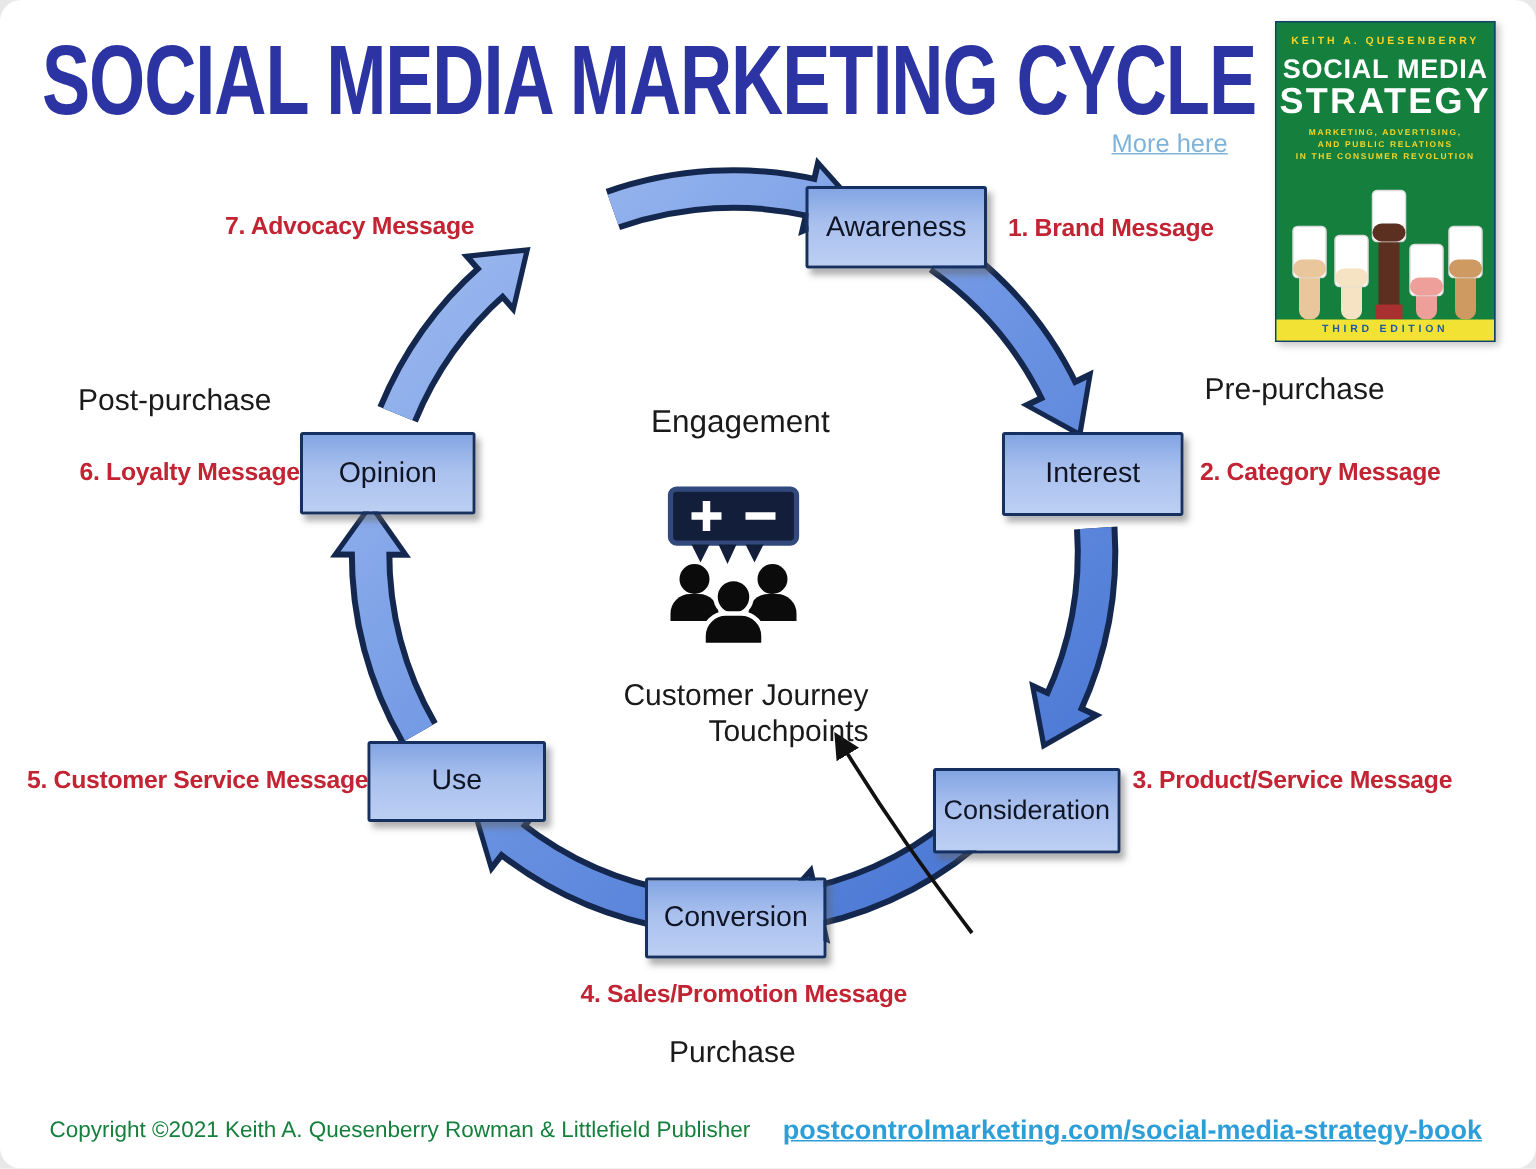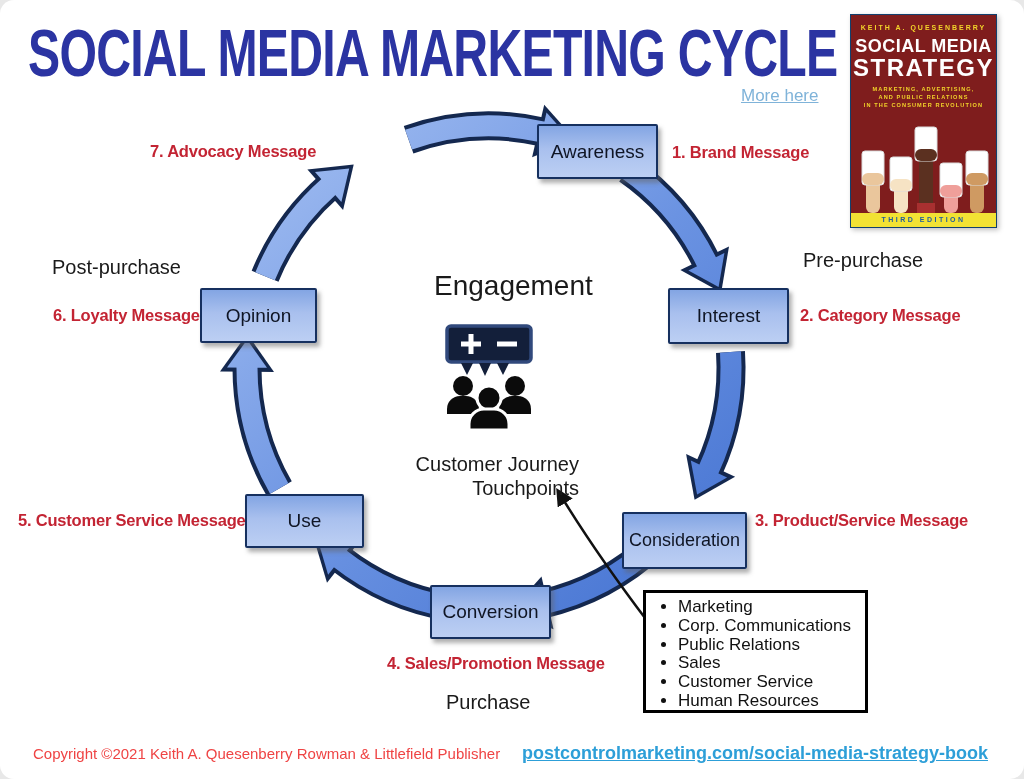--- a/index.html
+++ b/index.html
@@ -7,52 +7,52 @@
         font-family:"Liberation Sans",sans-serif;border-radius:14px;}
 
   
   .title{position:absolute;left:28px;top:20px;font-size:66px;line-height:1;font-weight:800;
          color:#2b34a2;letter-spacing:-1px;white-space:nowrap;
          transform:scaleX(0.73);transform-origin:left top;}
   .more-link{position:absolute;left:741px;top:86px;font-size:17px;color:#7fb3d9;
              text-decoration:underline;cursor:pointer;}
 
   
-  .book{position:absolute;left:850px;top:14px;width:145px;height:212px;background:#7f1d1d;
+  .book{position:absolute;left:850px;top:14px;width:145px;height:212px;background:#15803d;
         border:1px solid #12406e;box-shadow:2px 2px 5px rgba(0,0,0,.25);text-align:center;z-index:2;}
   .book-author{margin-top:9px;font-size:7px;letter-spacing:2px;color:#f2d42a;font-weight:700;}
   .book-t1{margin-top:5px;font-size:18px;line-height:20px;font-weight:800;color:#ffffff;letter-spacing:.5px;}
   .book-t2{font-size:24px;line-height:24px;font-weight:800;color:#ffffff;letter-spacing:1.5px;}
   .book-sub{margin-top:5px;font-size:5.6px;line-height:8px;letter-spacing:1.1px;color:#f2d42a;font-weight:700;}
   .book-hands{position:absolute;left:0;bottom:14px;}
   .book-band{position:absolute;left:0;bottom:0;width:100%;height:14px;line-height:14px;background:#f2e234;
              color:#1d5c9f;font-size:7px;font-weight:800;letter-spacing:2.5px;}
 
   
   #cycle-svg{position:absolute;left:0;top:0;z-index:1;}
   .stage{position:absolute;display:flex;align-items:center;justify-content:center;z-index:2;
          background:linear-gradient(180deg,#83a5e3 0%,#a9c0ee 45%,#bccff3 100%);
          border:2px solid #16305f;border-radius:2px;box-shadow:3px 4px 4px rgba(100,100,100,.5);
          font-size:19px;color:#0f1524;white-space:nowrap;}
   .msg{position:absolute;z-index:3;color:#c32433;font-weight:700;font-size:16.5px;
        letter-spacing:-.2px;white-space:nowrap;}
   .phase{position:absolute;z-index:3;color:#1a1a1a;font-size:20px;white-space:nowrap;}
-  .center-label{position:absolute;z-index:3;color:#1a1a1a;font-size:28px;white-space:nowrap;}
+  .center-label{position:absolute;z-index:3;color:#1a1a1a;font-size:21px;white-space:nowrap;}
   .touchpoints{position:absolute;left:399px;top:452px;width:180px;z-index:3;text-align:right;
                color:#1a1a1a;font-size:20px;line-height:24px;}
   #engagement-icon{position:absolute;left:439px;top:318px;z-index:2;}
 
   
   .dept-box{position:absolute;left:643px;top:590px;width:225px;height:123px;z-index:4;
             background:#ffffff;border:3px solid #000000;box-sizing:border-box;}
   .dept-box ul{margin:5px 0 0 0;padding-left:32px;list-style:disc;}
   .dept-box li{font-size:17px;line-height:18.8px;color:#111111;}
 
   
-  .copyright{position:absolute;left:33px;top:745px;font-size:15px;color:#ef4444;}
+  .copyright{position:absolute;left:33px;top:745px;font-size:15px;color:#15803d;}
   .footer-link{position:absolute;right:36px;top:743px;font-size:18px;font-weight:700;color:#2d9fd8;
                text-decoration:underline;cursor:pointer;}
 </style>
 </head>
 <body>
 
 <div id="page">
 
   <div class="title">SOCIAL MEDIA MARKETING CYCLE</div>
   <a class="more-link">More here</a>
@@ -173,27 +173,17 @@
       <circle cx="50" cy="80" r="12" stroke="#ffffff" stroke-width="3"></circle>
       <path d="M30 112 v-6 a15 15 0 0 1 15 -15 h10 a15 15 0 0 1 15 15 v6 z" stroke="#ffffff" stroke-width="3"></path>
     </g>
   </svg>
 
   <div class="touchpoints">
     <span>Customer Journey</span><br>
     <span>Touchpoints</span>
   </div>
 
-  <div class="dept-box">
-    <ul>
-      <li>Marketing</li>
-      <li>Corp. Communications</li>
-      <li>Public Relations</li>
-      <li>Sales</li>
-      <li>Customer Service</li>
-      <li>Human Resources</li>
-    </ul>
-  </div>
 
   <div class="copyright">Copyright ©2021 Keith A. Quesenberry Rowman &amp; Littlefield Publisher</div>
   <a class="footer-link">postcontrolmarketing.com/social-media-strategy-book</a>
 
 </div>
 
 </body></html>

